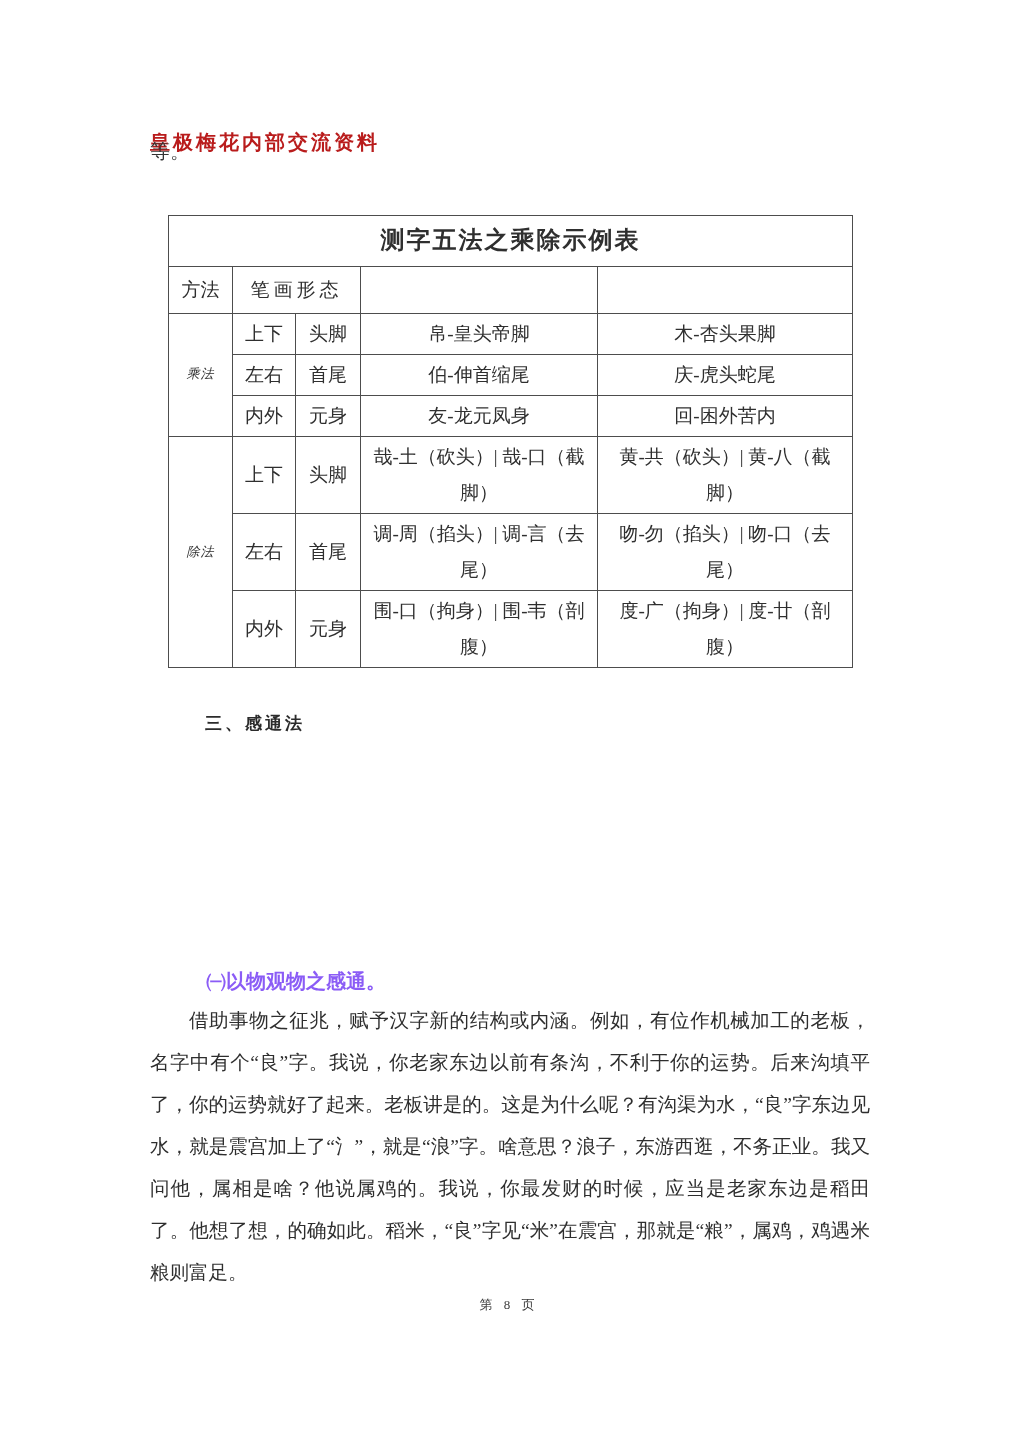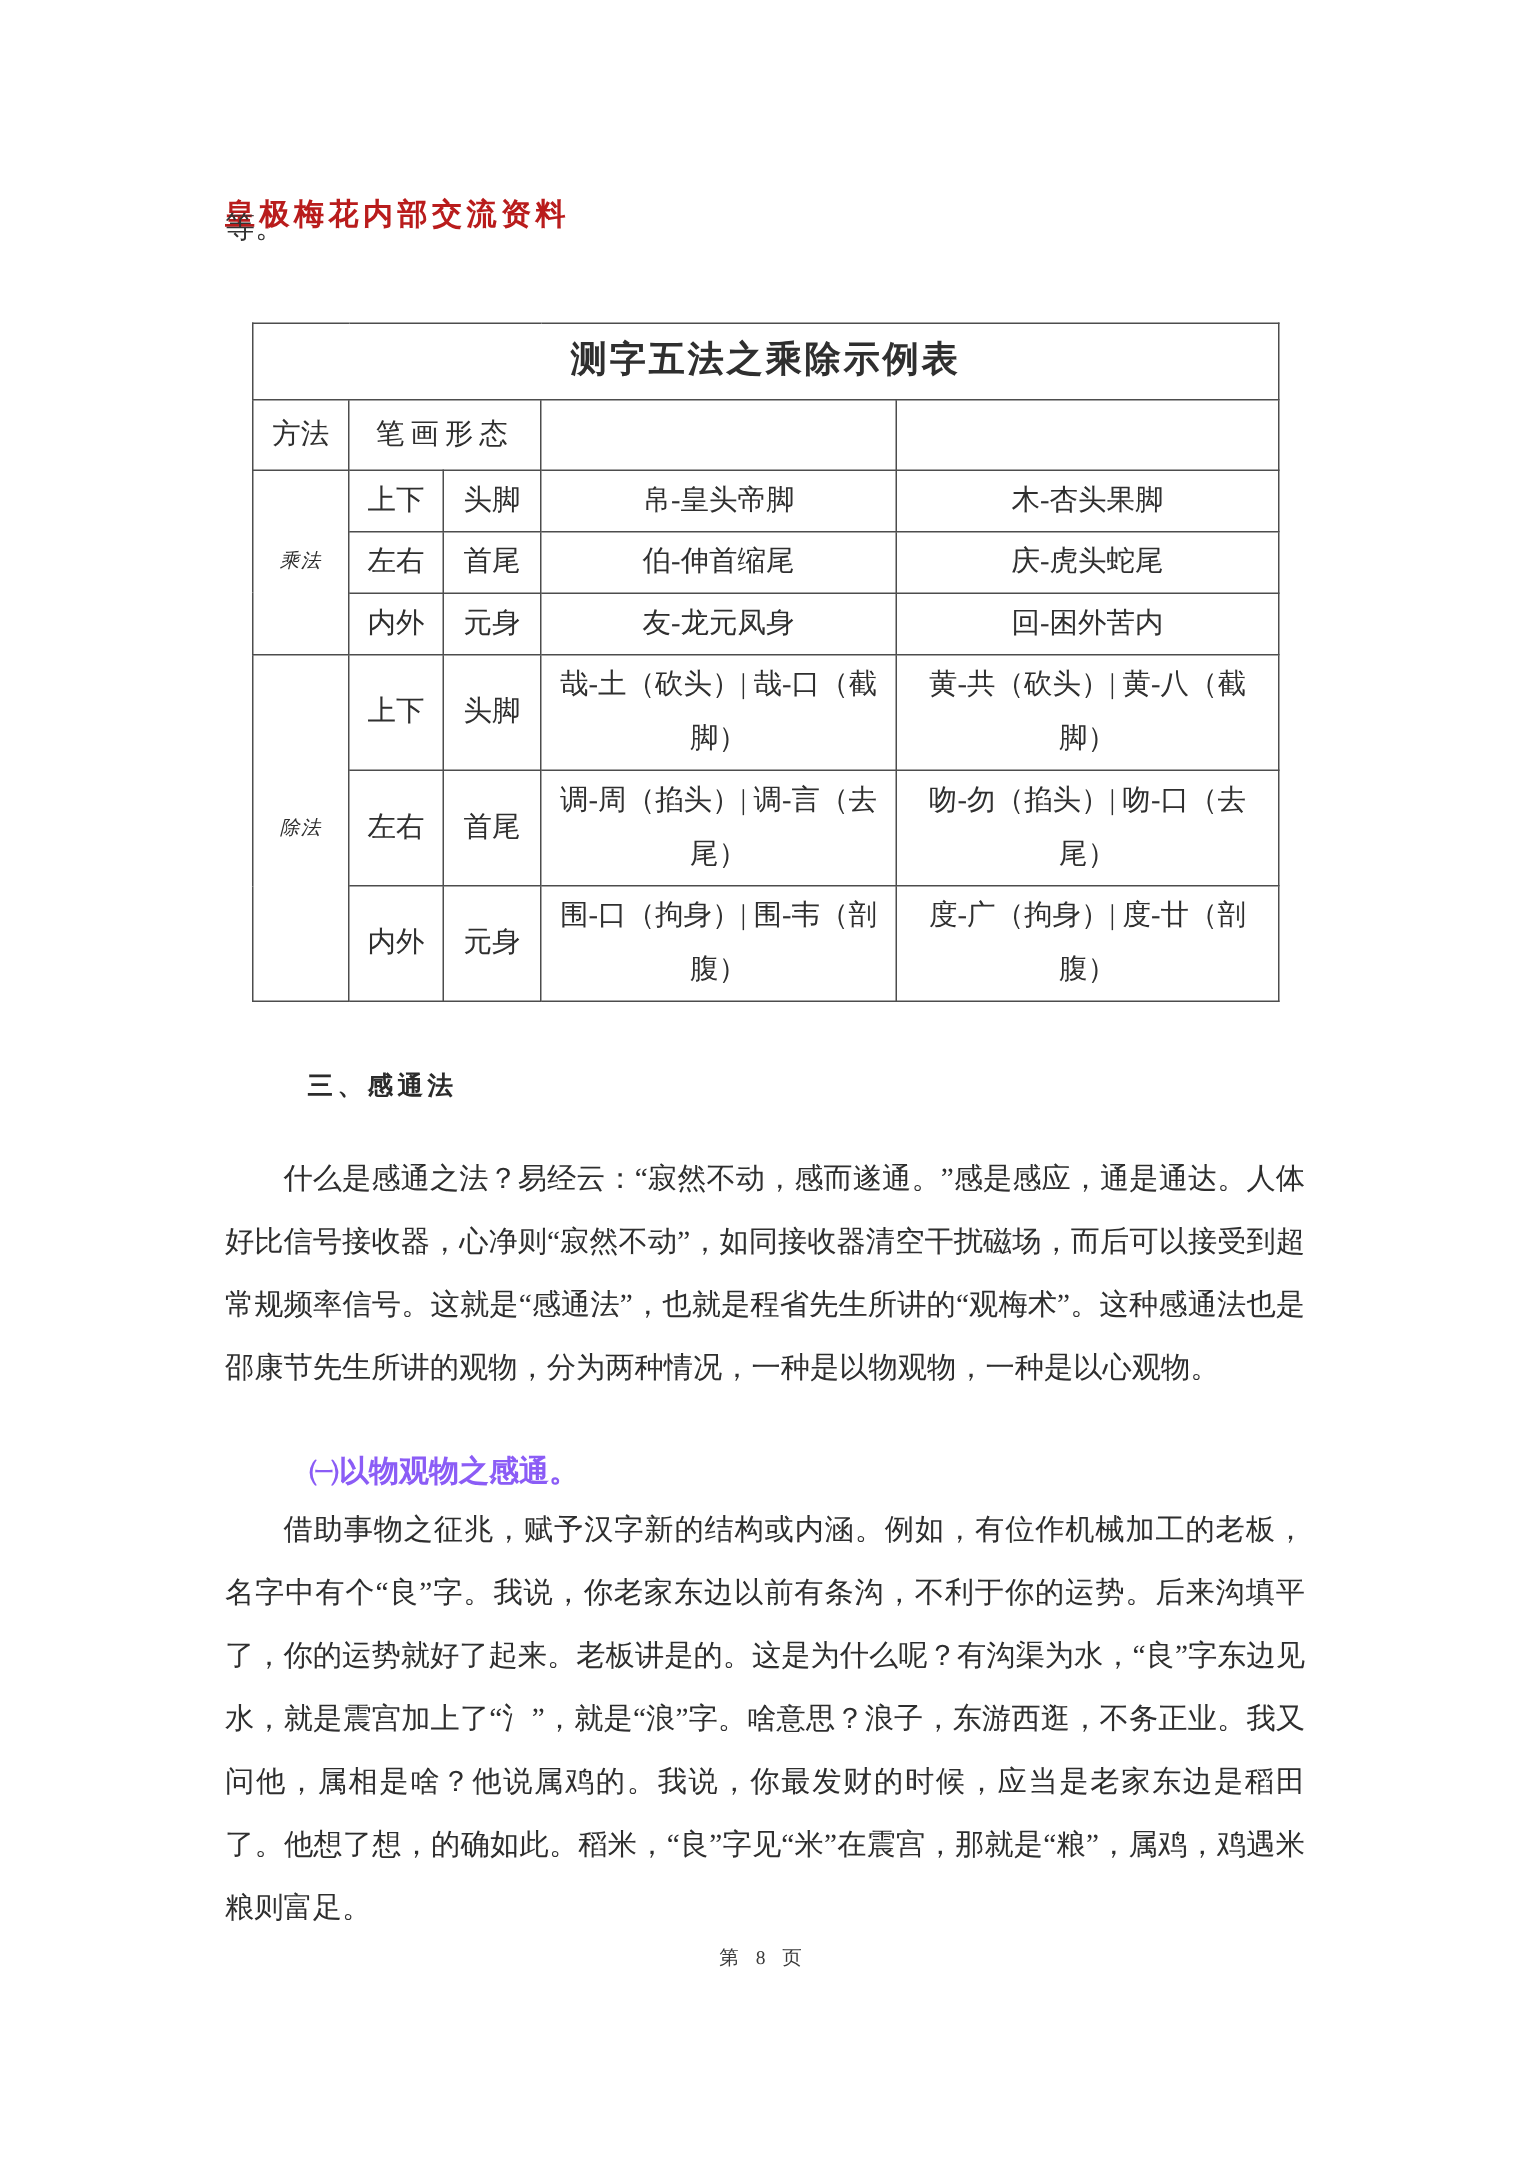--- a/index.html
+++ b/index.html
@@ -170,21 +170,20 @@
         <td>内外</td>
         <td>元身</td>
         <td>围-口（拘身）| 围-韦（剖腹）</td>
         <td>度-广（拘身）| 度-廿（剖腹）</td>
       </tr>
     </tbody>
   </table>
 
   <div class="section-heading">三、感通法</div>
 
-  <div class="body-para para-1">什么是感通之法？易经云：“寂然不动，感而遂通。”感是感应，通是通达。人体好比信号接收器，心净则“寂然不动”，如同接收器清空干扰磁场，而后可以接受到超常规频率信号。这就是“感通法”，也就是程省先生所讲的“观梅术”。这种感通法也是邵康节先生所讲的观物，分为两种情况，一种是以物观物，一种是以心观物。</div>
 
   <div class="sub-heading">㈠以物观物之感通。</div>
 
   <div class="body-para para-2">借助事物之征兆，赋予汉字新的结构或内涵。例如，有位作机械加工的老板，名字中有个“良”字。我说，你老家东边以前有条沟，不利于你的运势。后来沟填平了，你的运势就好了起来。老板讲是的。这是为什么呢？有沟渠为水，“良”字东边见水，就是震宫加上了“氵”，就是“浪”字。啥意思？浪子，东游西逛，不务正业。我又问他，属相是啥？他说属鸡的。我说，你最发财的时候，应当是老家东边是稻田了。他想了想，的确如此。稻米，“良”字见“米”在震宫，那就是“粮”，属鸡，鸡遇米粮则富足。</div>
 
   <div class="page-number">第 8 页</div>
 
 </div>
 
 </body></html>

